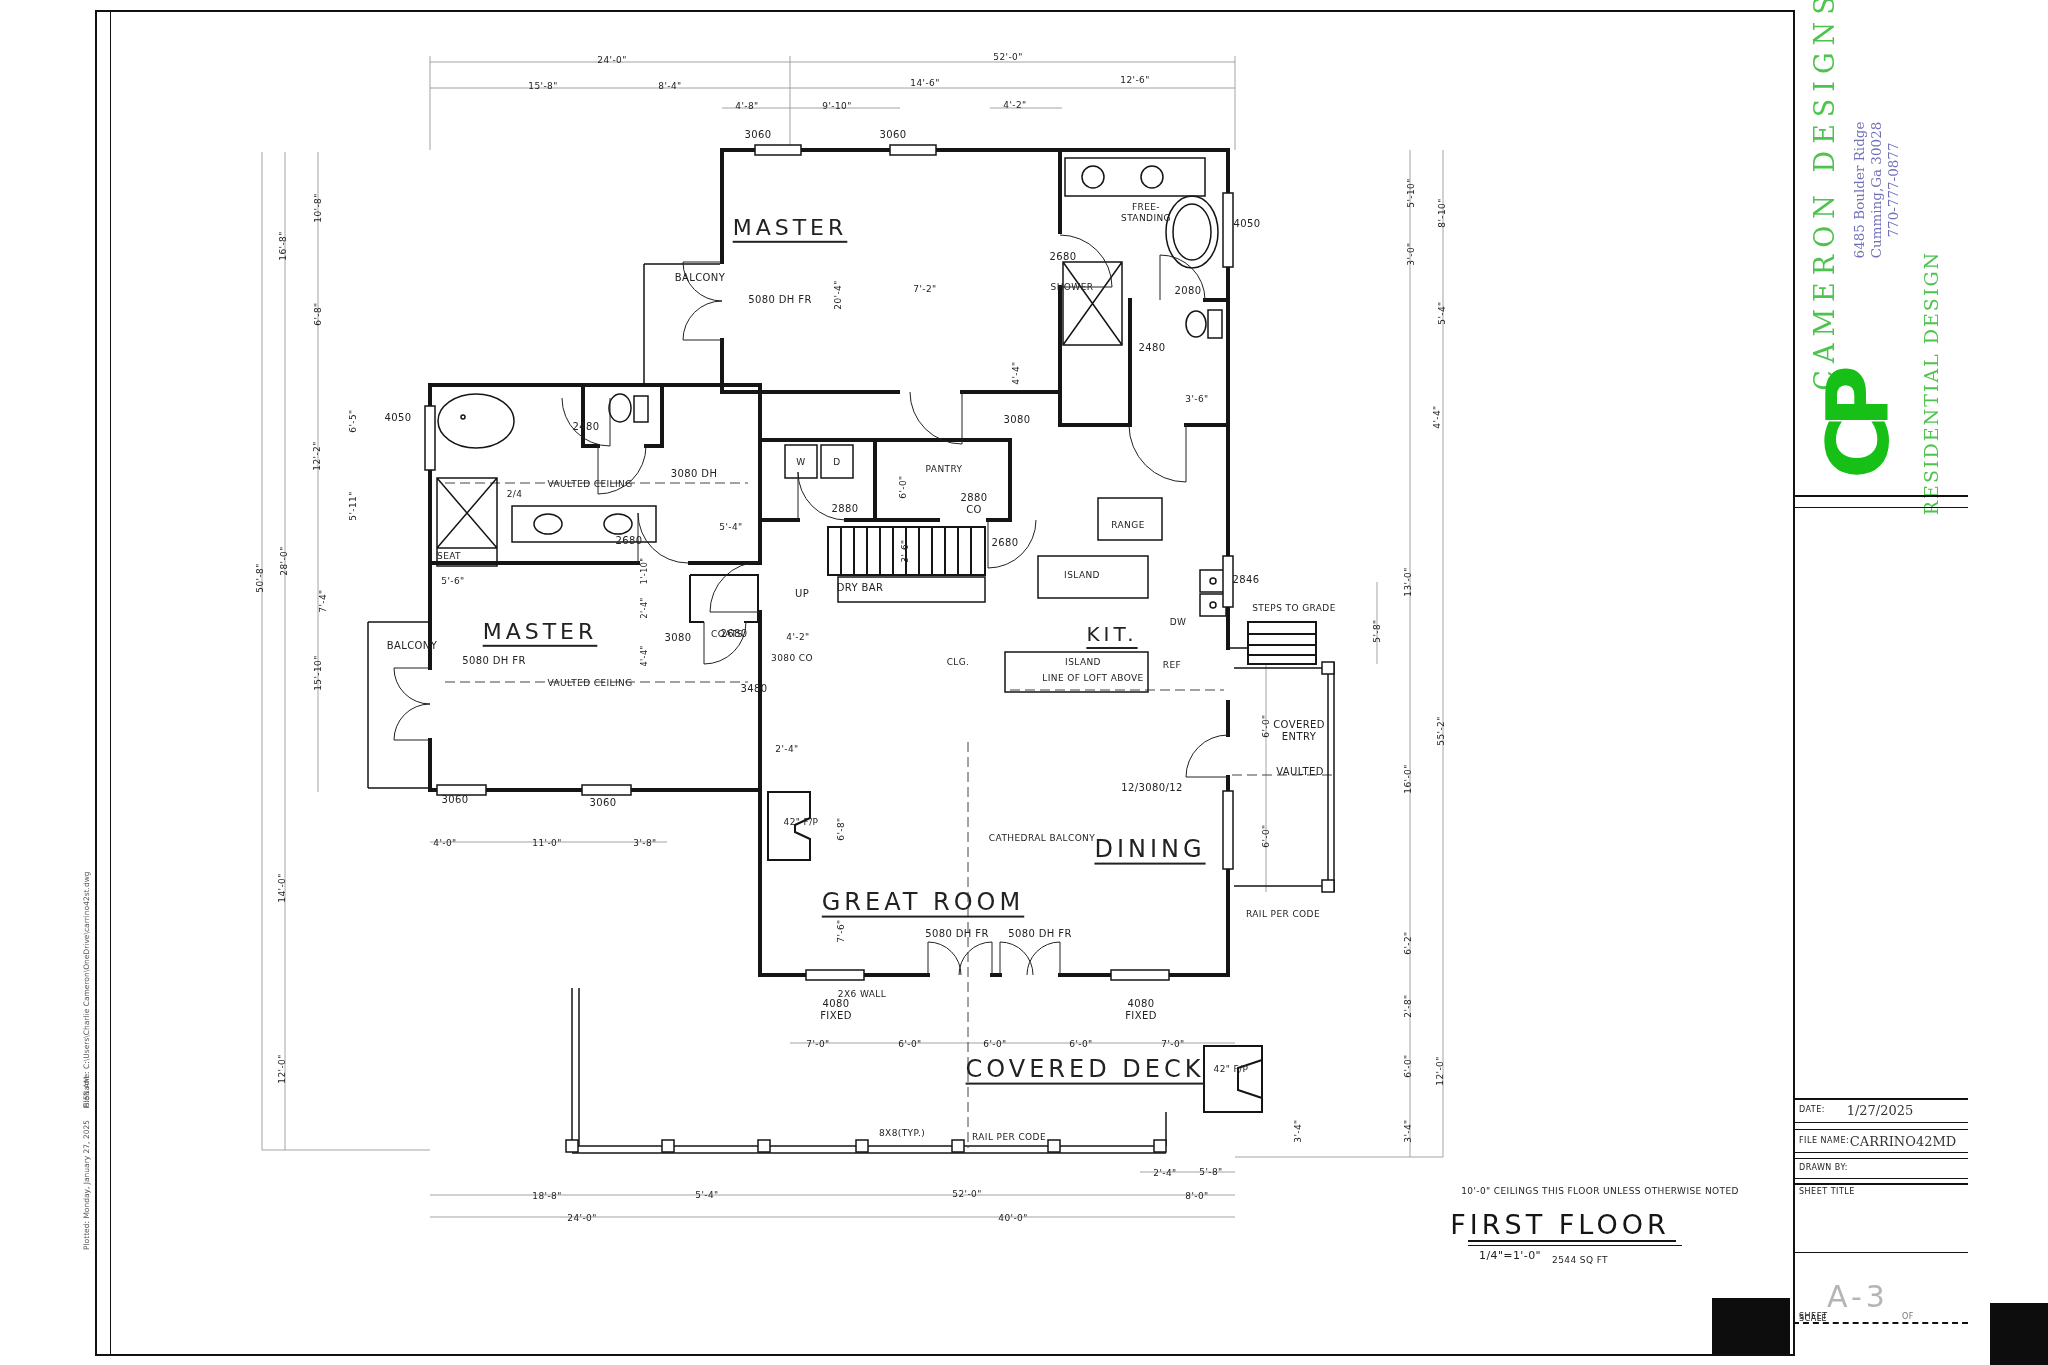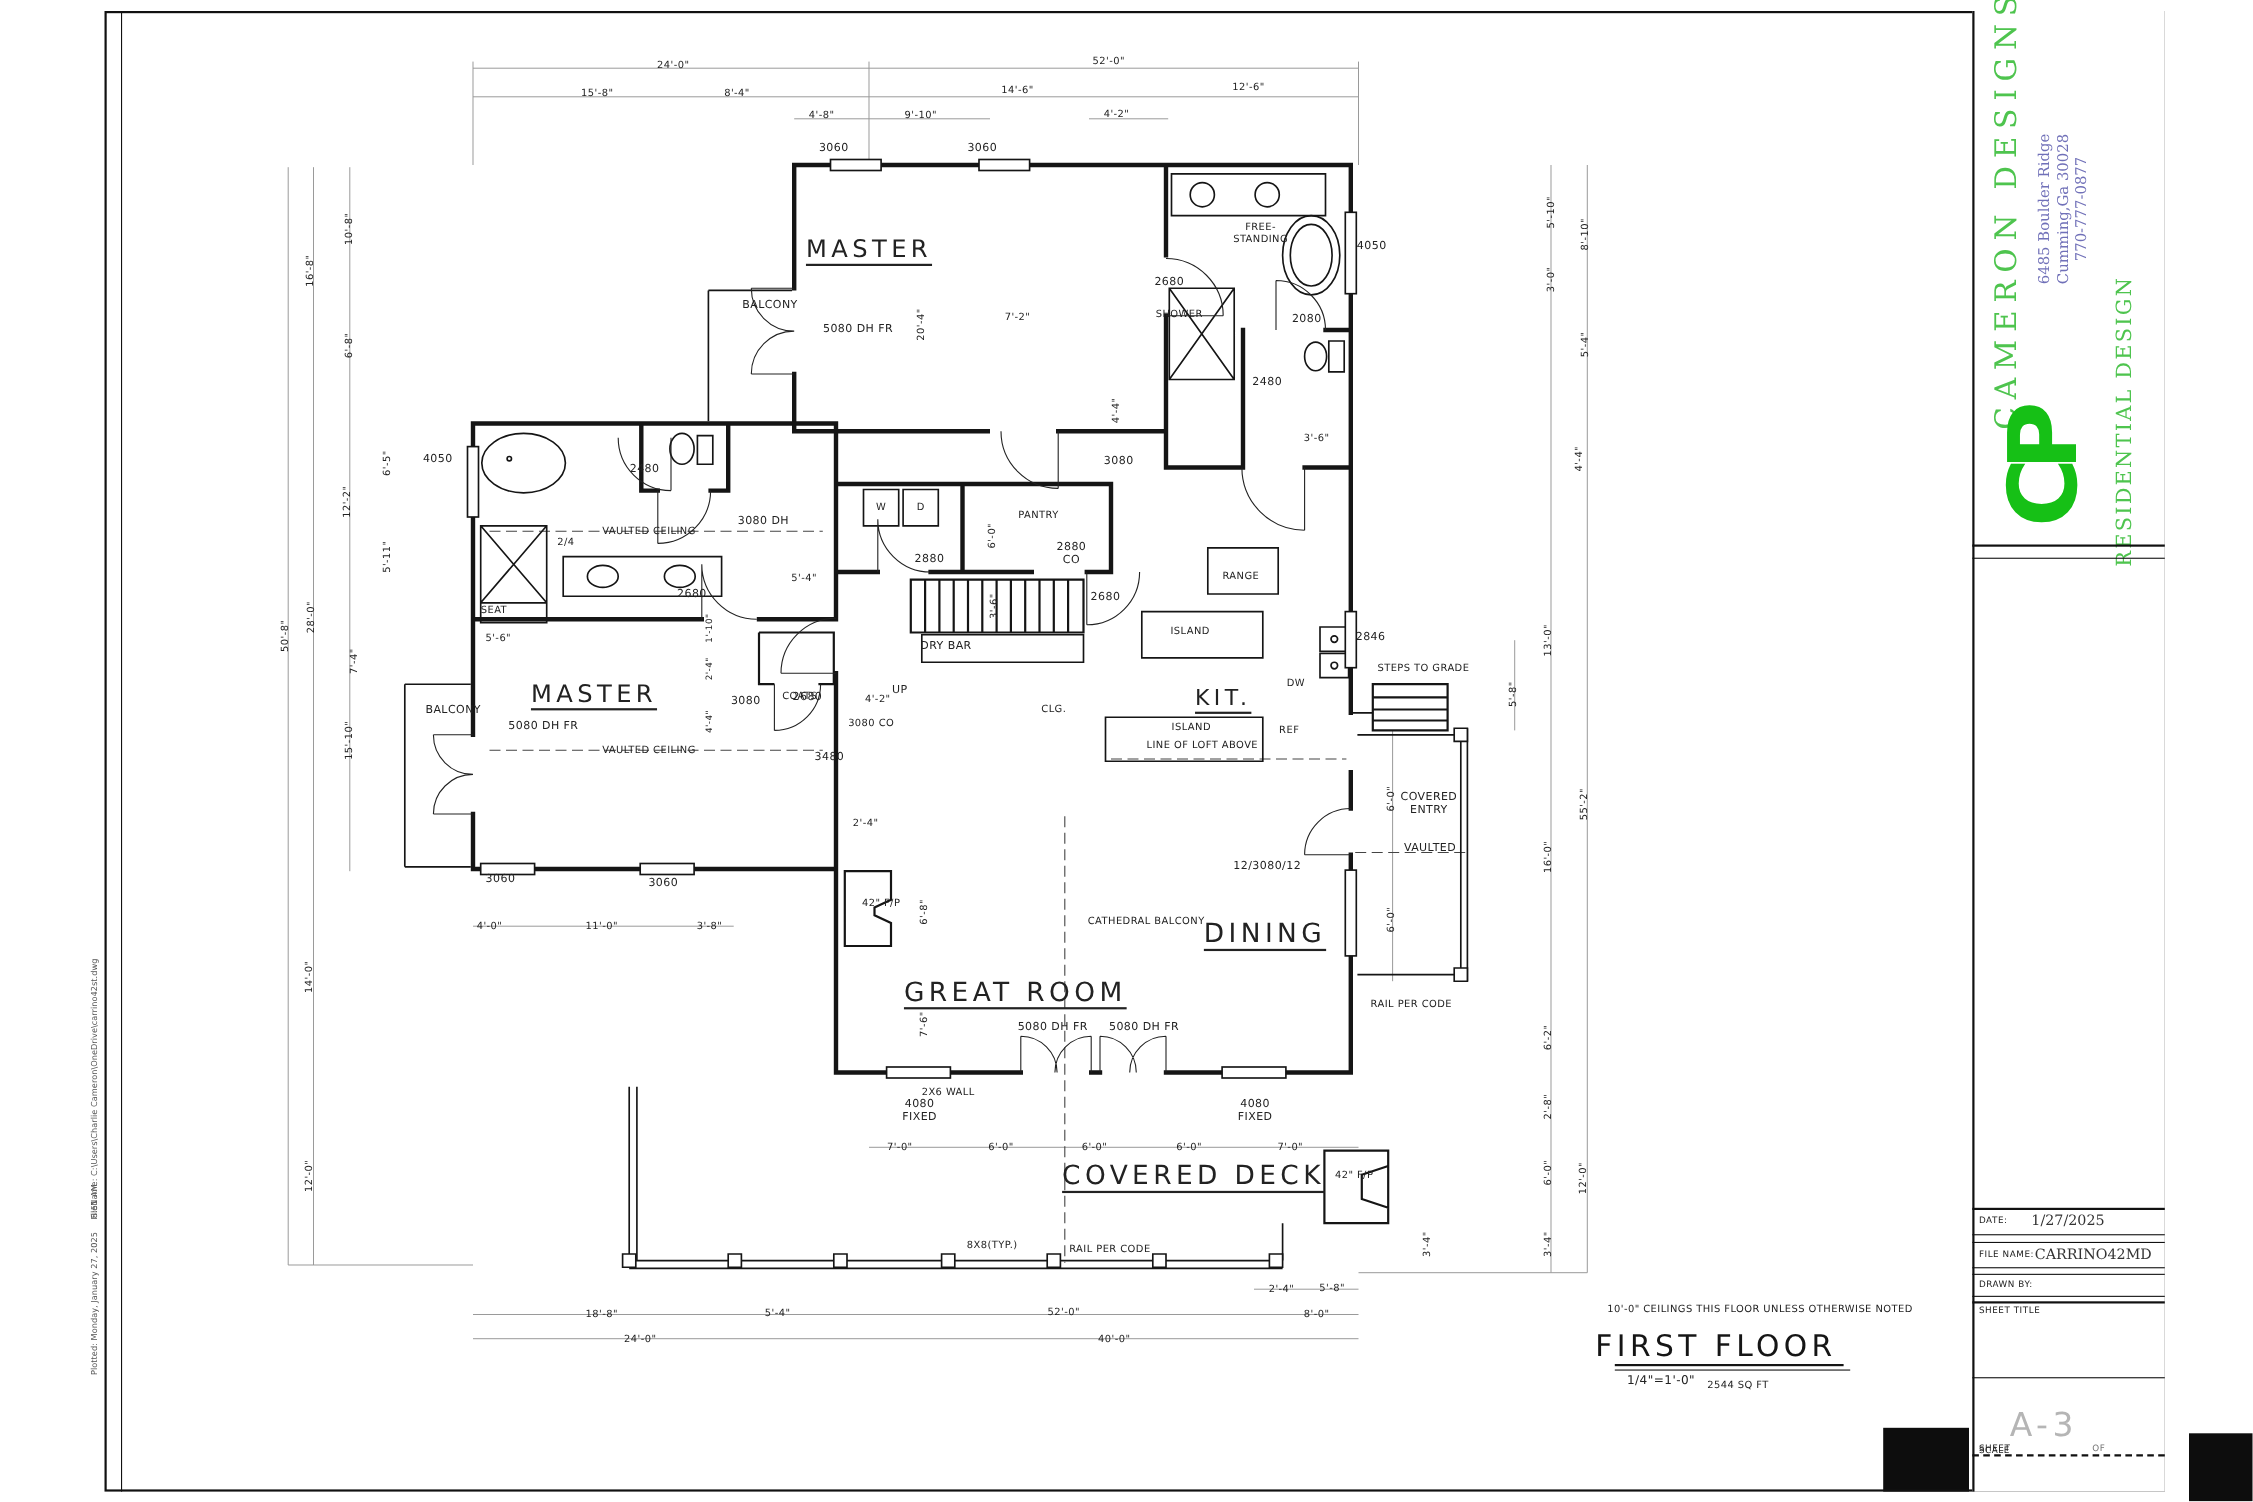--- a/index.html
+++ b/index.html
@@ -251,24 +251,24 @@
       <span class="lbl" style="left: 903px; top: 487px; font-size: 9px; transform: translate(-50%, -50%) rotate(-90deg);">6'-0"</span>
       <span class="lbl" style="left: 845px; top: 509px; font-size: 10px;">2880</span>
       <span class="lbl" style="left: 974px; top: 504px; font-size: 10px;">2880
 CO</span>
       <span class="lbl" style="left: 1128px; top: 525px; font-size: 9px;">RANGE</span>
       <span class="lbl" style="left: 1005px; top: 543px; font-size: 10px;">2680</span>
       <span class="lbl" style="left: 1082px; top: 575px; font-size: 9px;">ISLAND</span>
       <span class="lbl" style="left: 1246px; top: 580px; font-size: 10px;">2846</span>
       <span class="lbl" style="left: 905px; top: 551px; font-size: 9px; transform: translate(-50%, -50%) rotate(-90deg);">3'-6"</span>
       <span class="lbl" style="left: 860px; top: 588px; font-size: 10px;">DRY BAR</span>
-      <span class="lbl" style="left: 802px; top: 628px; font-size: 10px; margin-left: 16px;">UP</span>
+      <span class="lbl" style="left: 802px; top: 594px; font-size: 10px;">UP</span>
       <span class="lbl" style="left: 798px; top: 637px; font-size: 9px;">4'-2"</span>
       <span class="lbl" style="left: 792px; top: 658px; font-size: 9px;">3080 CO</span>
-      <span class="lbl" style="left: 958px; top: 646px; font-size: 9px;">CLG.</span>
+      <span class="lbl" style="left: 958px; top: 662px; font-size: 9px;">CLG.</span>
       <span class="lbl room" style="left: 1112px; top: 634px; font-size: 20px;">KIT.</span>
       <span class="lbl" style="left: 1178px; top: 622px; font-size: 9px;">DW</span>
       <span class="lbl" style="left: 1172px; top: 665px; font-size: 9px;">REF</span>
       <span class="lbl" style="left: 1083px; top: 662px; font-size: 9px;">ISLAND</span>
       <span class="lbl" style="left: 1093px; top: 678px; font-size: 9px;">LINE OF LOFT ABOVE</span>
       <span class="lbl" style="left: 1294px; top: 608px; font-size: 9px;">STEPS TO GRADE</span>
       <span class="lbl" style="left: 1408px; top: 582px; font-size: 9px; transform: translate(-50%, -50%) rotate(-90deg);">13'-0"</span>
       <span class="lbl" style="left: 1377px; top: 631px; font-size: 9px; transform: translate(-50%, -50%) rotate(-90deg);">5'-8"</span>
       <span class="lbl" style="left: 1299px; top: 731px; font-size: 10px;">COVERED
 ENTRY</span>

